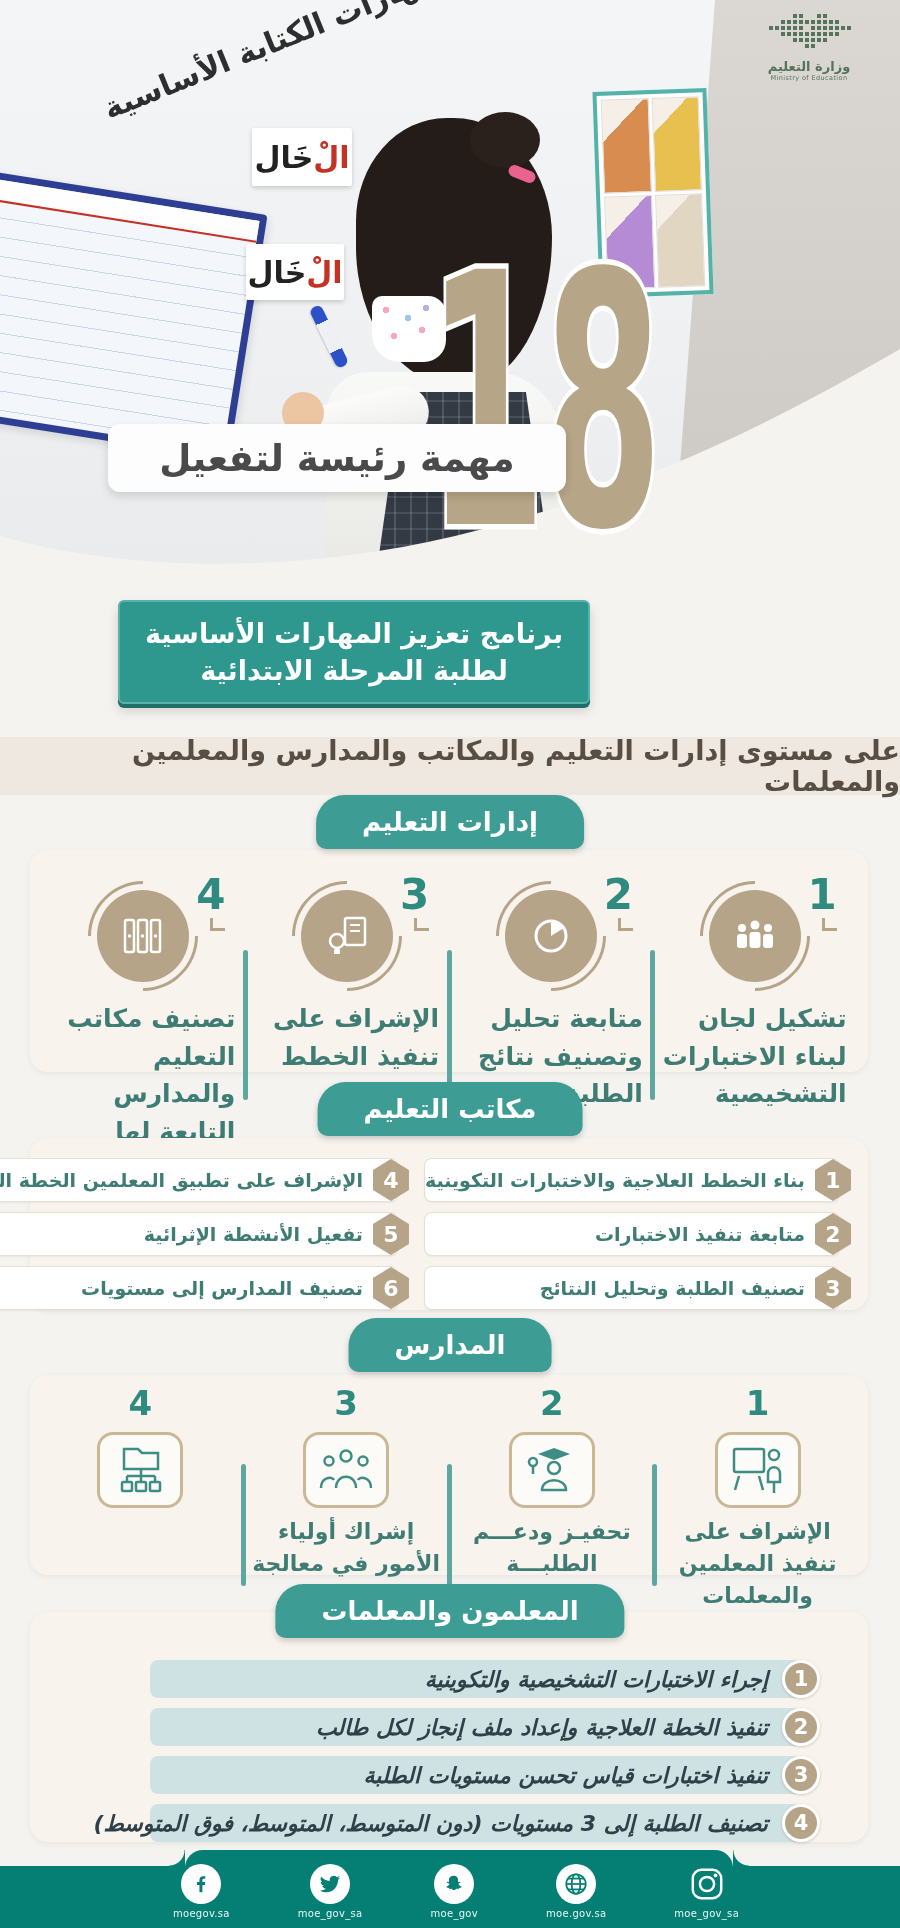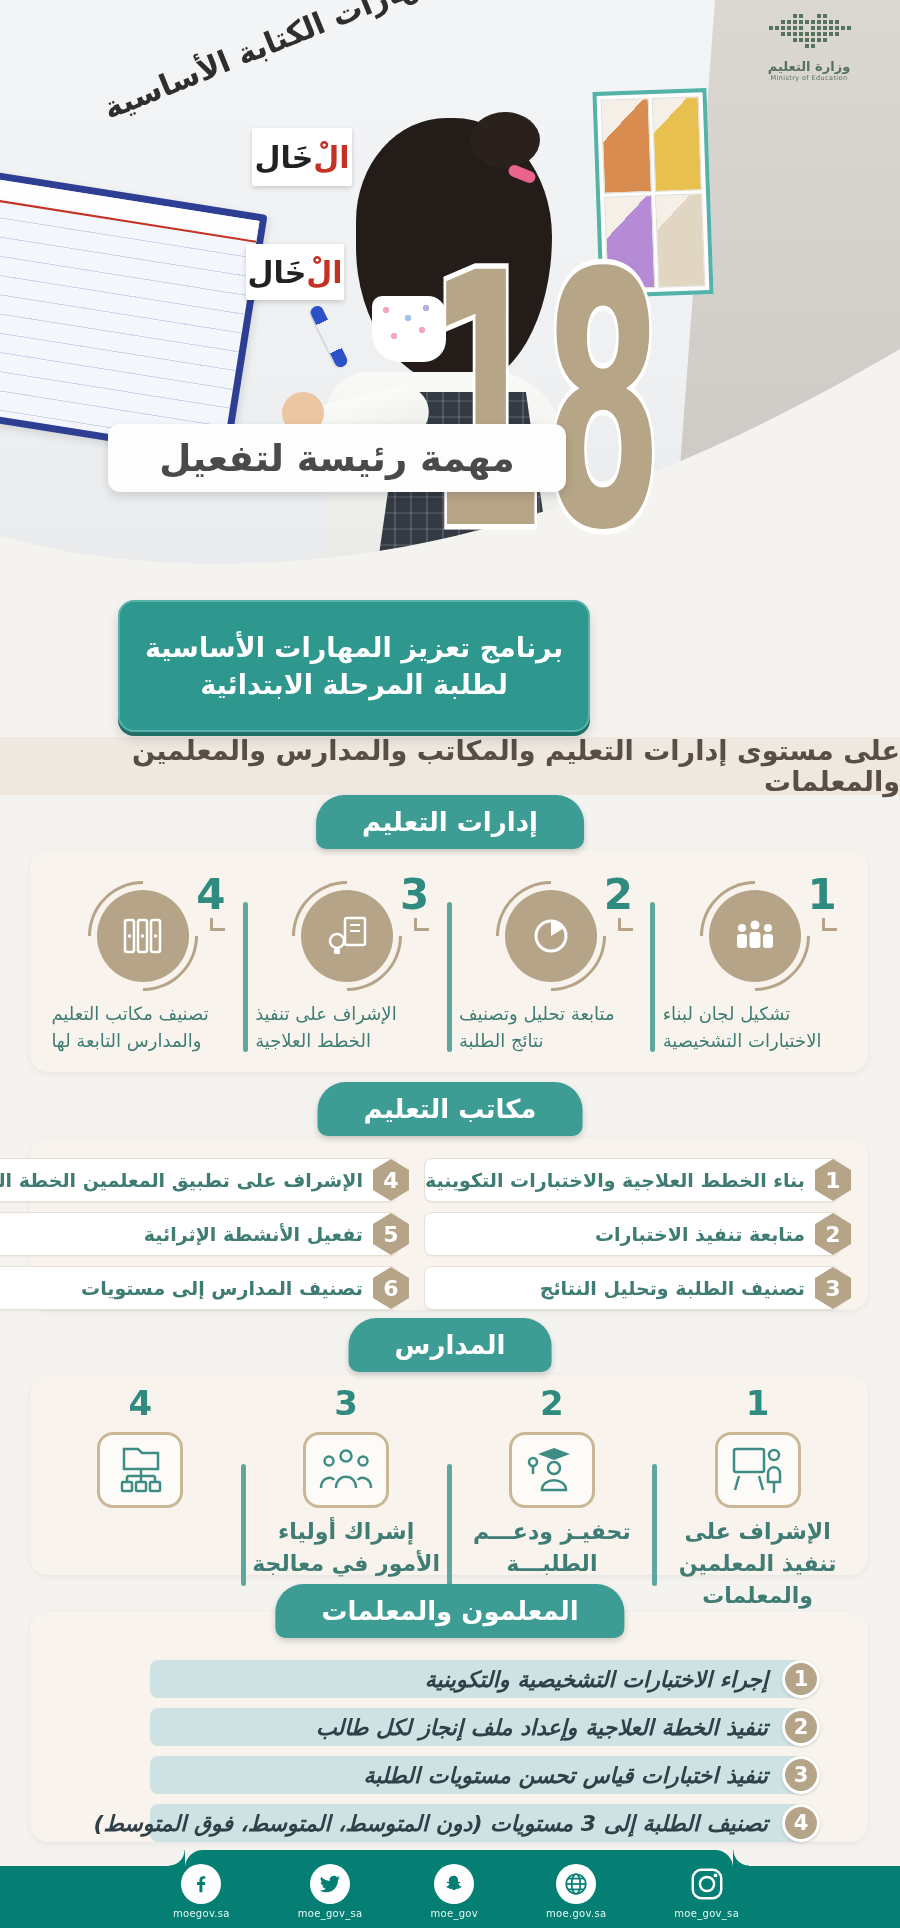--- a/index.html
+++ b/index.html
@@ -68,22 +68,22 @@
   .marker { position:absolute; left:296px; top:330px; width:66px; height:13px; border-radius:6px;
             background:linear-gradient(90deg,#2c50c8 0 26%,#eef0f4 26% 74%,#2c50c8 74%);
             transform:rotate(64deg); z-index:4; box-shadow:0 1px 2px rgba(0,0,0,.2); }
   .photo-curve { position:absolute; left:0; bottom:-1px; width:900px; height:280px; z-index:5; }
 
   
   .big18-svg { position:absolute; left:420px; top:256px; z-index:6; }
   .title-box { position:absolute; top:424px; left:108px; width:458px; height:68px; background:#fdfdfd;
                border-radius:12px; box-shadow:0 4px 10px rgba(0,0,0,.14); display:flex; align-items:center;
                justify-content:center; font-size:37px; font-weight:bold; color:#4a4a4c; z-index:7; }
-  .program-box { position:absolute; top:600px; left:118px; width:472px; height:132px; background:#2e988f;
-                 border:2px solid #57b3aa; border-radius:16px;
+  .program-box { position:absolute; top:600px; left:118px; width:472px; height:104px; background:#2e988f;
+                 border:2px solid #57b3aa; border-radius:6px;
                  box-shadow:0 4px 0 #1f6f68, 0 7px 12px rgba(0,0,0,.15);
                  color:#fff; display:flex; flex-direction:column; align-items:center; justify-content:center;
                  gap:6px; font-weight:bold; font-size:27px; z-index:7; }
   .subtitle-strip { position:absolute; top:737px; left:0; width:900px; height:58px; background:#eee8e0;
                     display:flex; align-items:center; justify-content:center; color:#584e44;
                     font-weight:bold; font-size:27px; }
 
   
   .section-pill { position:absolute; left:50%; transform:translateX(-50%); background:#3d9d95; color:#fff;
                   font-weight:bold; font-size:26px; padding:12px 46px; border-radius:28px 28px 10px 10px;
@@ -98,21 +98,21 @@
   .dept-grid { display:flex; direction:rtl; padding:40px 14px 0; align-items:flex-start; }
   .dept-col { flex:1; display:flex; flex-direction:column; align-items:center; gap:18px; }
   .dept-circle { position:relative; width:92px; height:92px; background:#b6a488; border-radius:50%;
                  display:flex; align-items:center; justify-content:center; }
   .dept-circle::before { content:""; position:absolute; inset:-9px; border:3px solid #b6a488;
                          border-radius:50%; border-top-color:transparent; border-bottom-color:transparent;
                          transform:rotate(45deg); }
   .dept-num { position:absolute; top:-16px; right:-36px; color:#2f8a80; font-size:42px; font-weight:bold; line-height:1; }
   .dept-num::after { content:""; display:block; width:12px; height:10px; border-left:3px solid #b6a488;
                      border-bottom:3px solid #b6a488; margin:2px 0 0 -8px; }
-  .dept-text { color:#3f7c74; font-weight:normal; font-size:18px; text-align:left; line-height:1.5; max-width:184px; }
+  .dept-text { color:#3f7c74; font-weight:bold; font-size:25px; text-align:right; line-height:1.5; max-width:184px; }
   .vdiv { width:5px; background:#5ea79f; border-radius:3px; align-self:center; flex:none; }
   .vdiv-tall { height:150px; margin-top:10px; }
   .vdiv-short { height:122px; margin-top:24px; }
 
   
   .office-grid { display:flex; direction:rtl; gap:26px; padding:20px 28px 0; }
   .office-col { flex:1; }
   .office-row { display:flex; align-items:center; background:#fff; border:1px solid #e6dfd4; border-radius:8px;
                 height:44px; margin-bottom:10px; box-shadow:0 1px 2px rgba(0,0,0,.05); }
   .office-badge { width:36px; height:42px; background:#b6a488;

